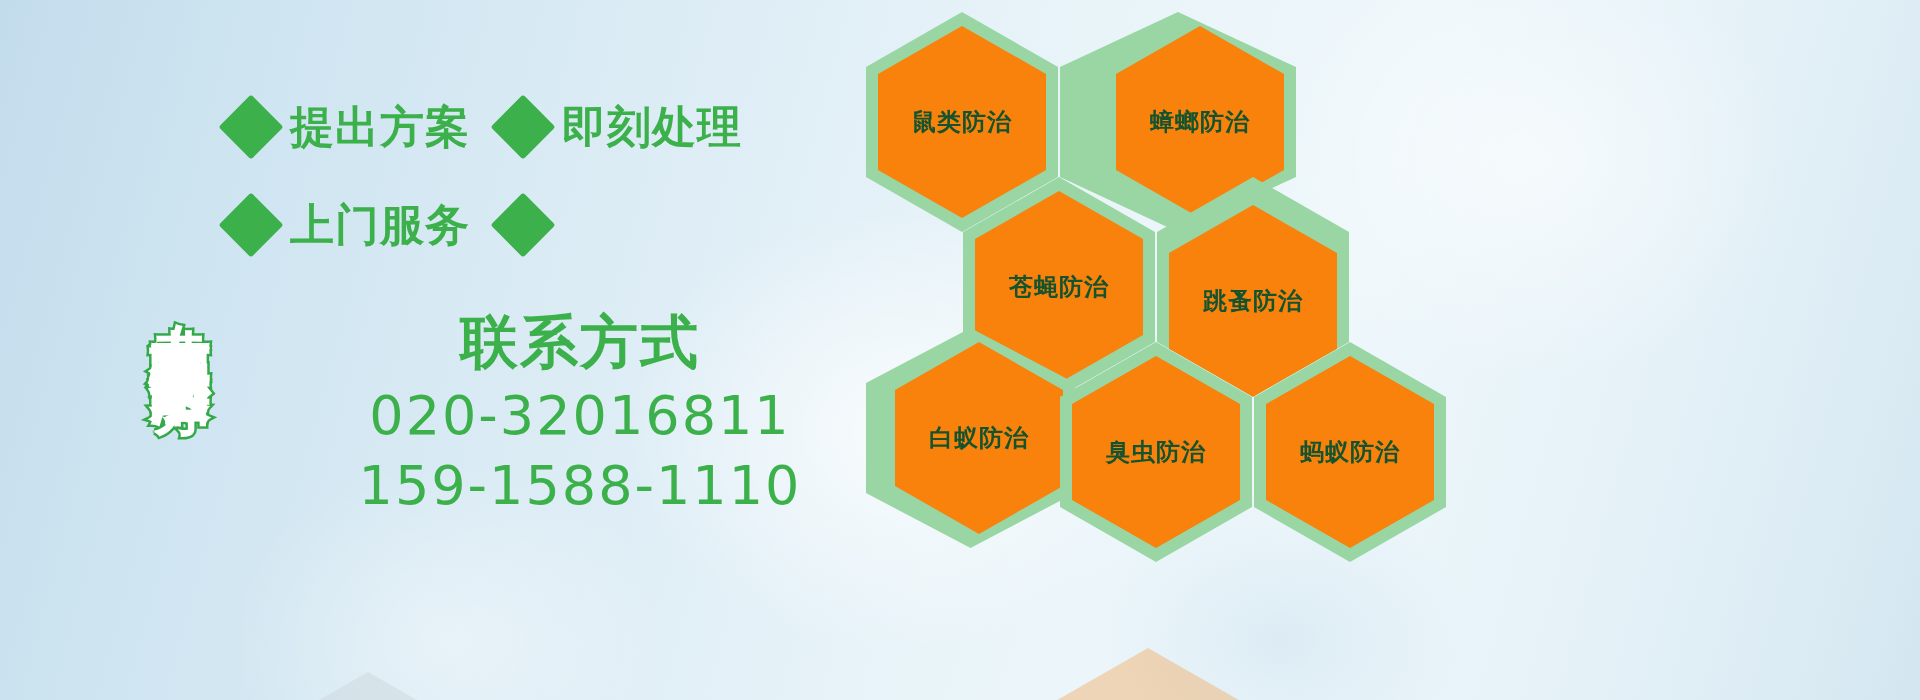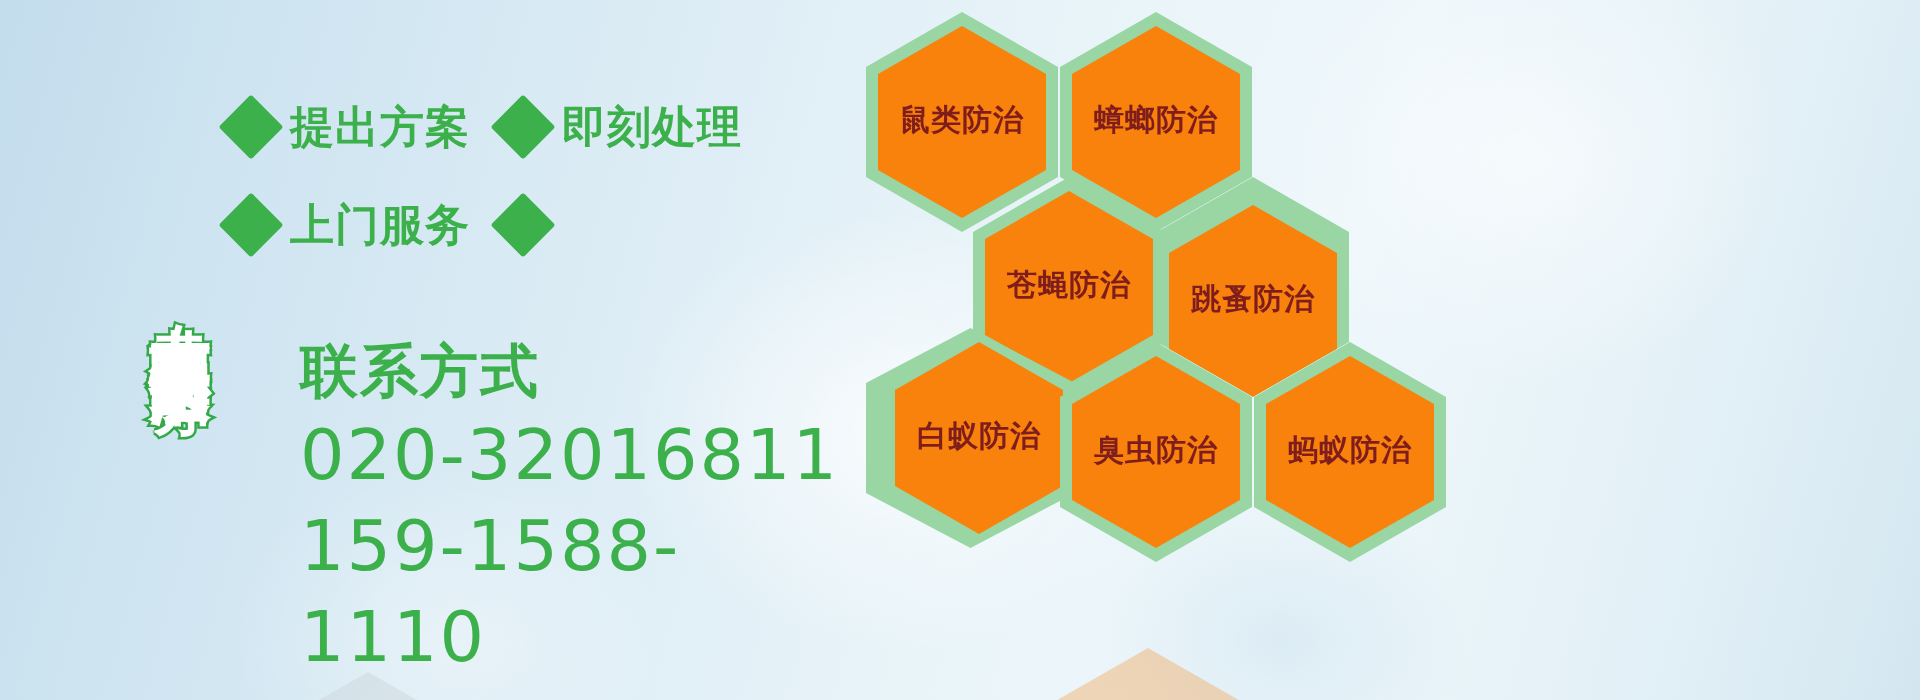--- a/index.html
+++ b/index.html
@@ -119,35 +119,34 @@
     letter-spacing: 1px;
     line-height: 1;
   }
 
   
   #contact {
     position: absolute;
     left: 300px;
     top: 310px;
     width: 560px;
-    text-align: left;
-    margin-top: 29px;
+    text-align: center;
   }
   #contact-heading {
     font-family: "DejaVu Sans", "Liberation Sans", sans-serif;
     font-size: 58px;
     font-weight: 700;
     color: #3cb04b;
     letter-spacing: 2px;
     line-height: 1.12;
     margin-bottom: 6px;
   }
   .phone-line {
     font-family: "DejaVu Sans", "Liberation Sans", sans-serif;
-    font-size: 70px;
+    font-size: 54px;
     font-weight: 400;
     color: #3cb04b;
     letter-spacing: 2px;
     line-height: 1.30;
   }
 
   
   #honeycomb {
     position: absolute;
     left: 862px;
@@ -170,34 +169,34 @@
     width: 168px;
     height: 192px;
     background: #f9820c;
     -webkit-clip-path: polygon(50% 0%, 100% 25%, 100% 75%, 50% 100%, 0% 75%, 0% 25%);
     clip-path: polygon(50% 0%, 100% 25%, 100% 75%, 50% 100%, 0% 75%, 0% 25%);
     display: flex;
     align-items: center;
     justify-content: center;
   }
   .hex-label {
-    font-family: Liberation Mono, monospace;
-    font-size: 30px;
+    font-family: Liberation Sans, sans-serif;
+    font-size: 24px;
     font-weight: 700;
-    color: #7f1d1d;
+    color: #14532d;
     letter-spacing: 1px;
     white-space: nowrap;
     line-height: 1;
   }
 
   
   .hex.r0c0 { left:   4px; top:   8px; }
-  .hex.r0c1 { left: 198px; top:   8px; }
+  .hex.r0c1 { left: 198px; top:   8px; padding-left: 44px; }
   .hex.r0c2 { left: 392px; top:   8px; }
-  .hex.r1c0 { left: 111px; top: 173px; }
+  .hex.r1c0 { left: 101px; top: 173px; }
   .hex.r1c1 { left: 295px; top: 173px; align-items: flex-end; }
   .hex.r2c0 { left:   4px; top: 324px; padding-left: 17px; }
   .hex.r2c1 { left: 198px; top: 338px; }
   .hex.r2c2 { left: 392px; top: 338px; text-align: right; }
 
   
   .hex-ghost {
     position: absolute;
     width: 192px;
     height: 220px;

